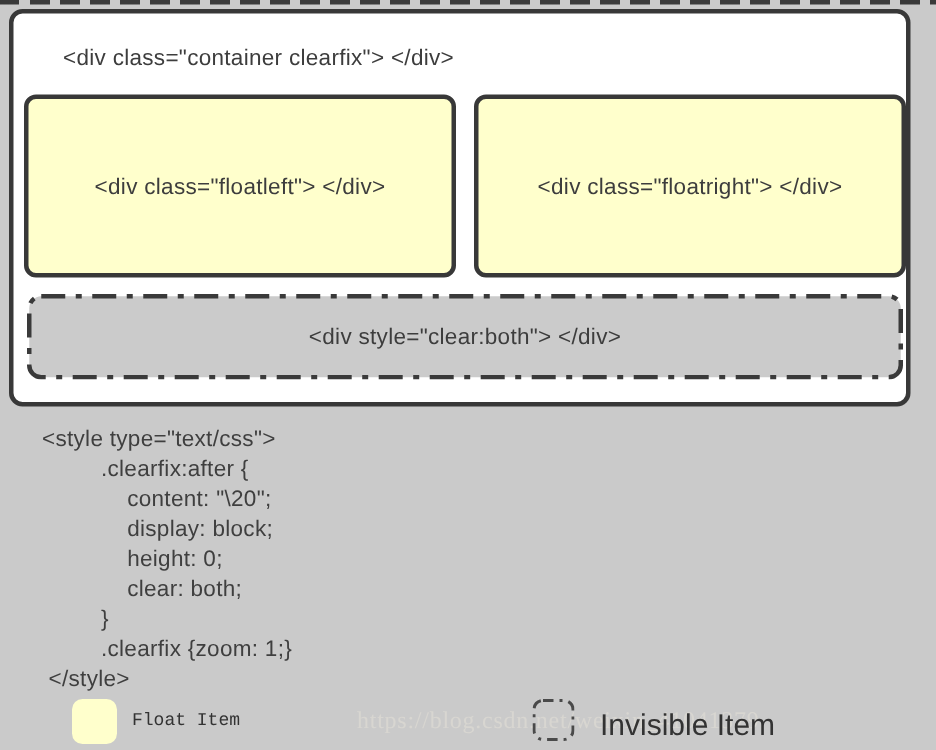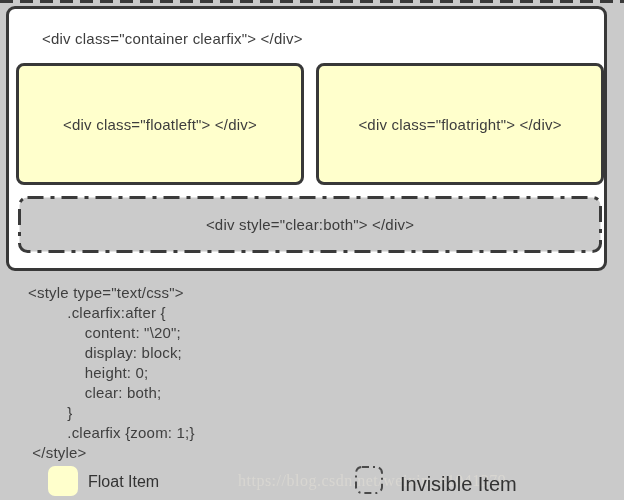--- a/index.html
+++ b/index.html
@@ -53,21 +53,21 @@
     left:238px;top:472px;
     font-family:"Liberation Serif",serif;
     font-size:16px;color:#d8d6d1;letter-spacing:.5px;white-space:pre;
   }
 
   .legend-swatch-float{
     left:48px;top:466px;width:30px;height:30px;
     background:#ffffcc;border-radius:7px;
   }
   .legend-label-float{
-    left:88px;top:473px;font-size:16px;color:#333333;
+    left:88px;top:473px;font-size:12px;color:#333333;font-family:Liberation Mono, monospace;
   }
   .legend-swatch-invisible{
     left:355px;top:466px;width:28px;height:28px;
   }
   .legend-label-invisible{
     left:400px;top:473px;font-size:20px;color:#333333;
   }
 </style>
 </head>
 <body>

